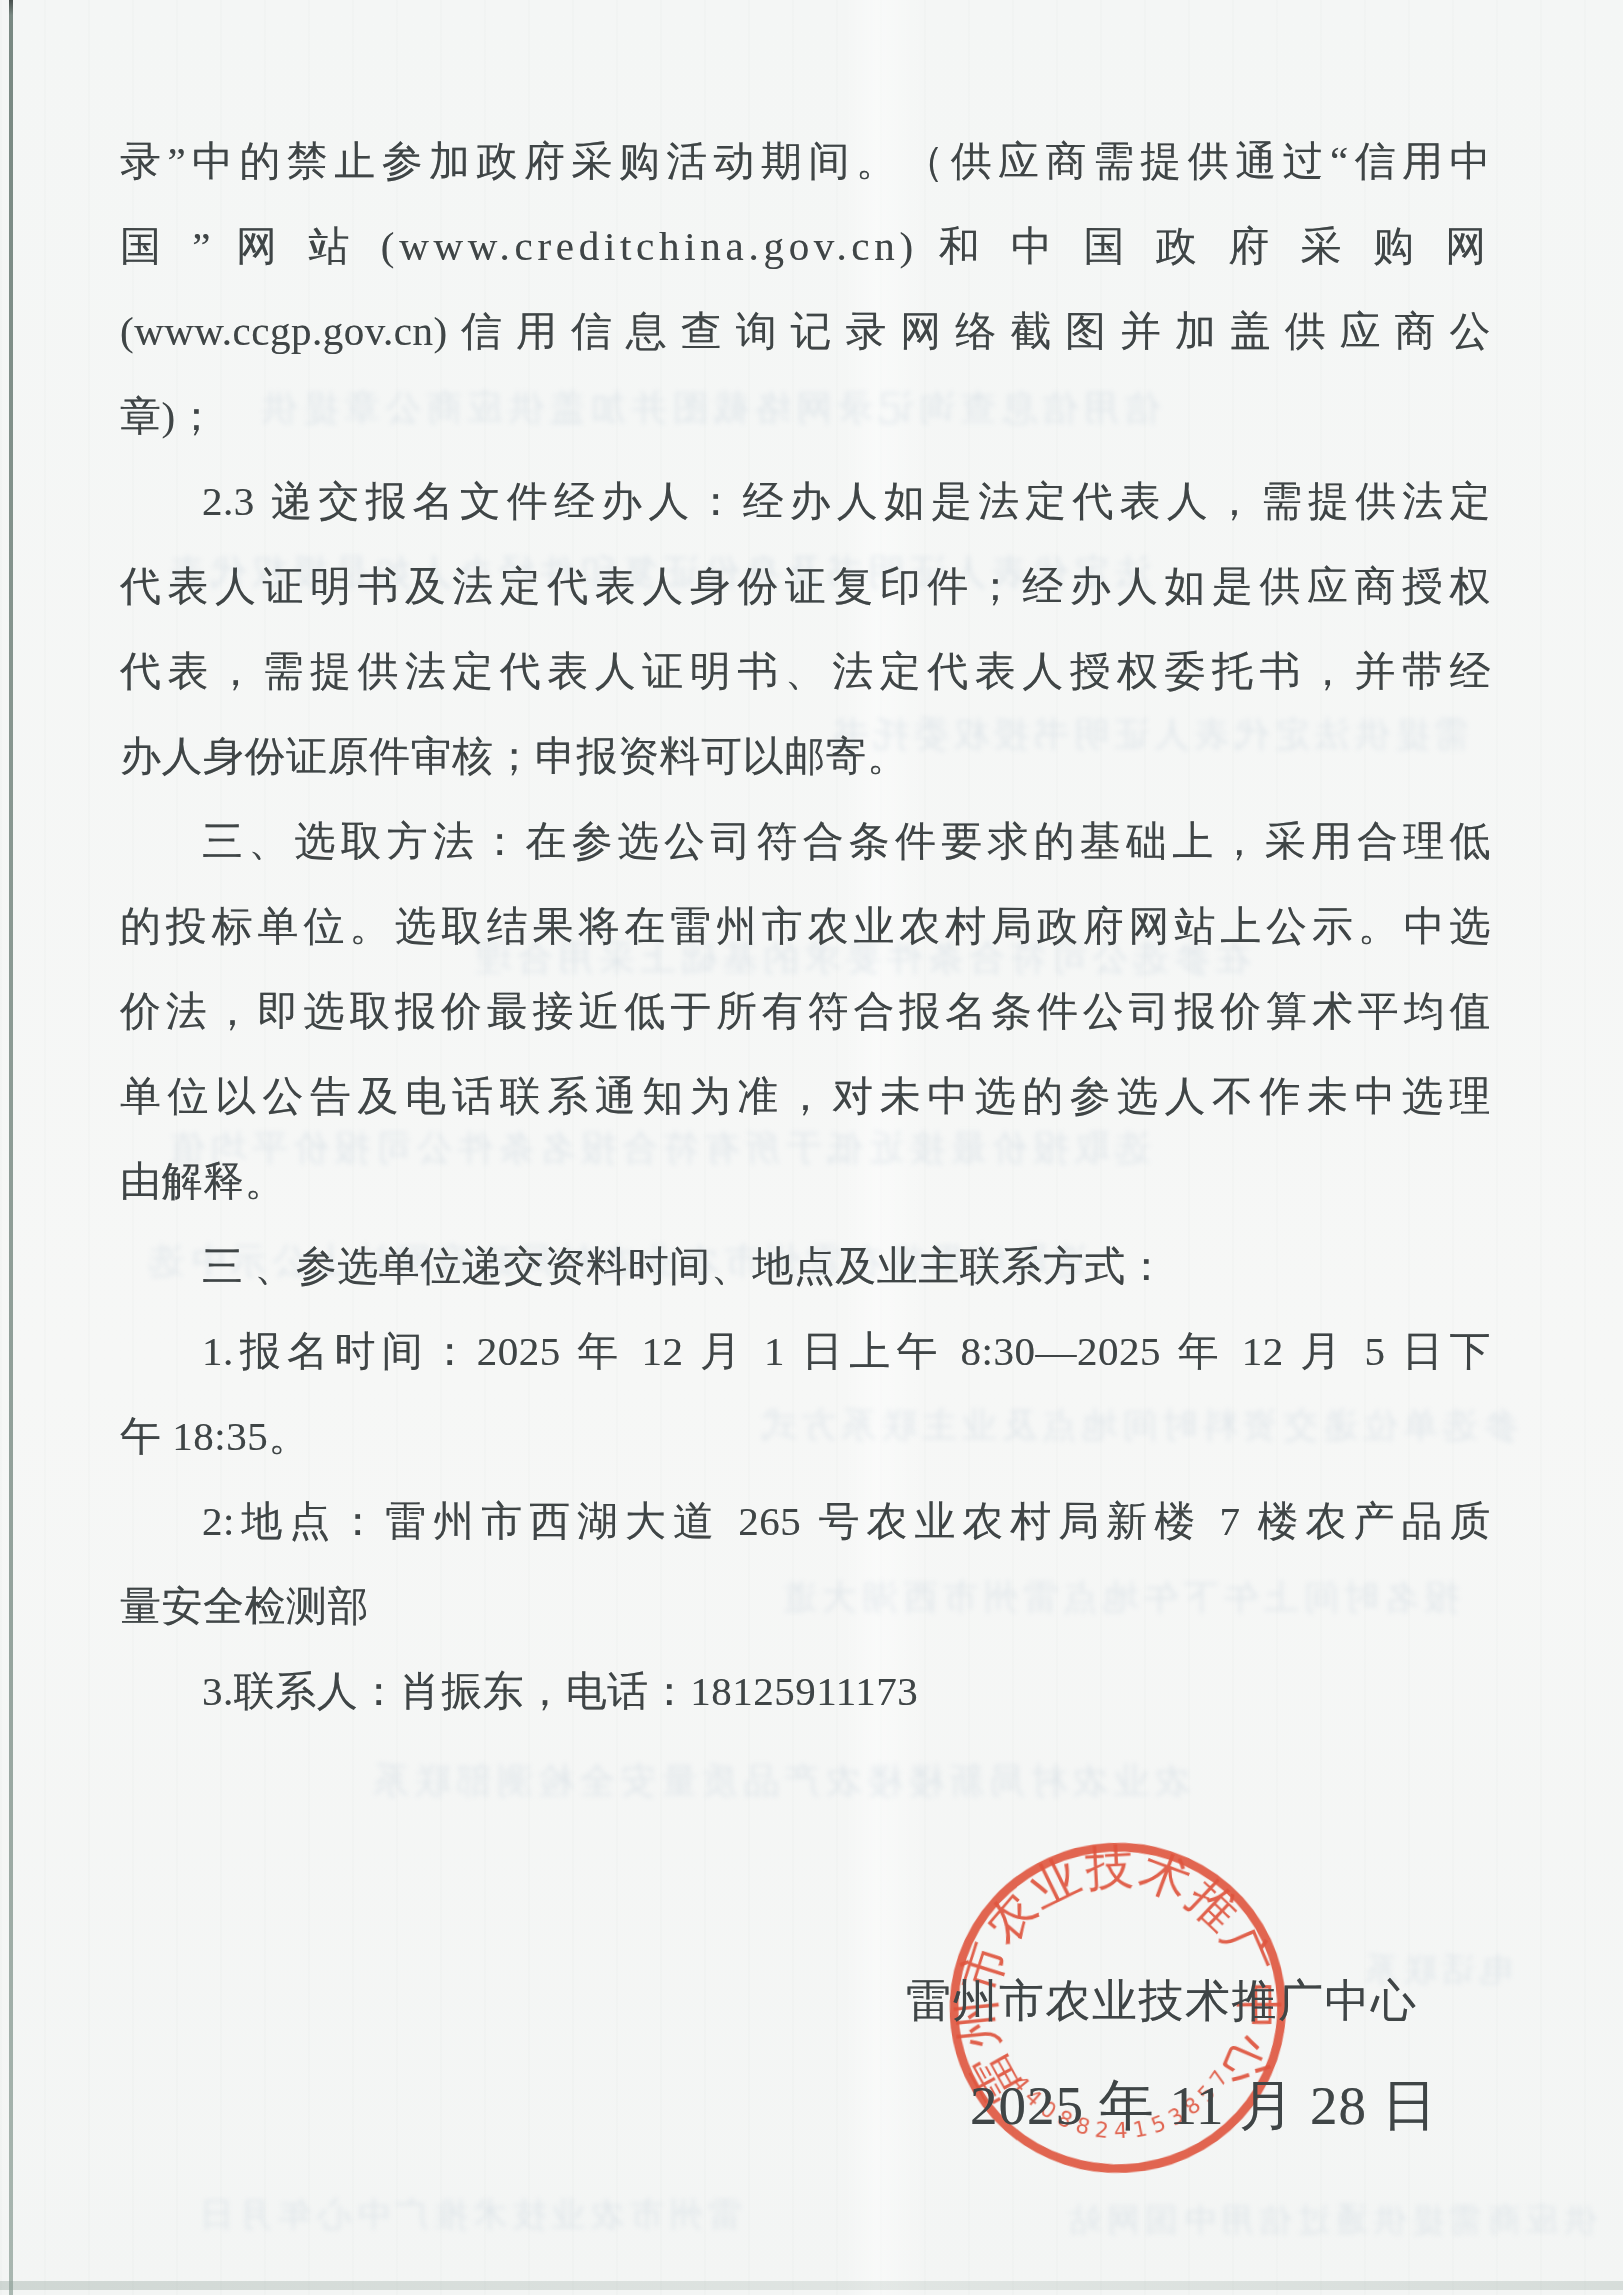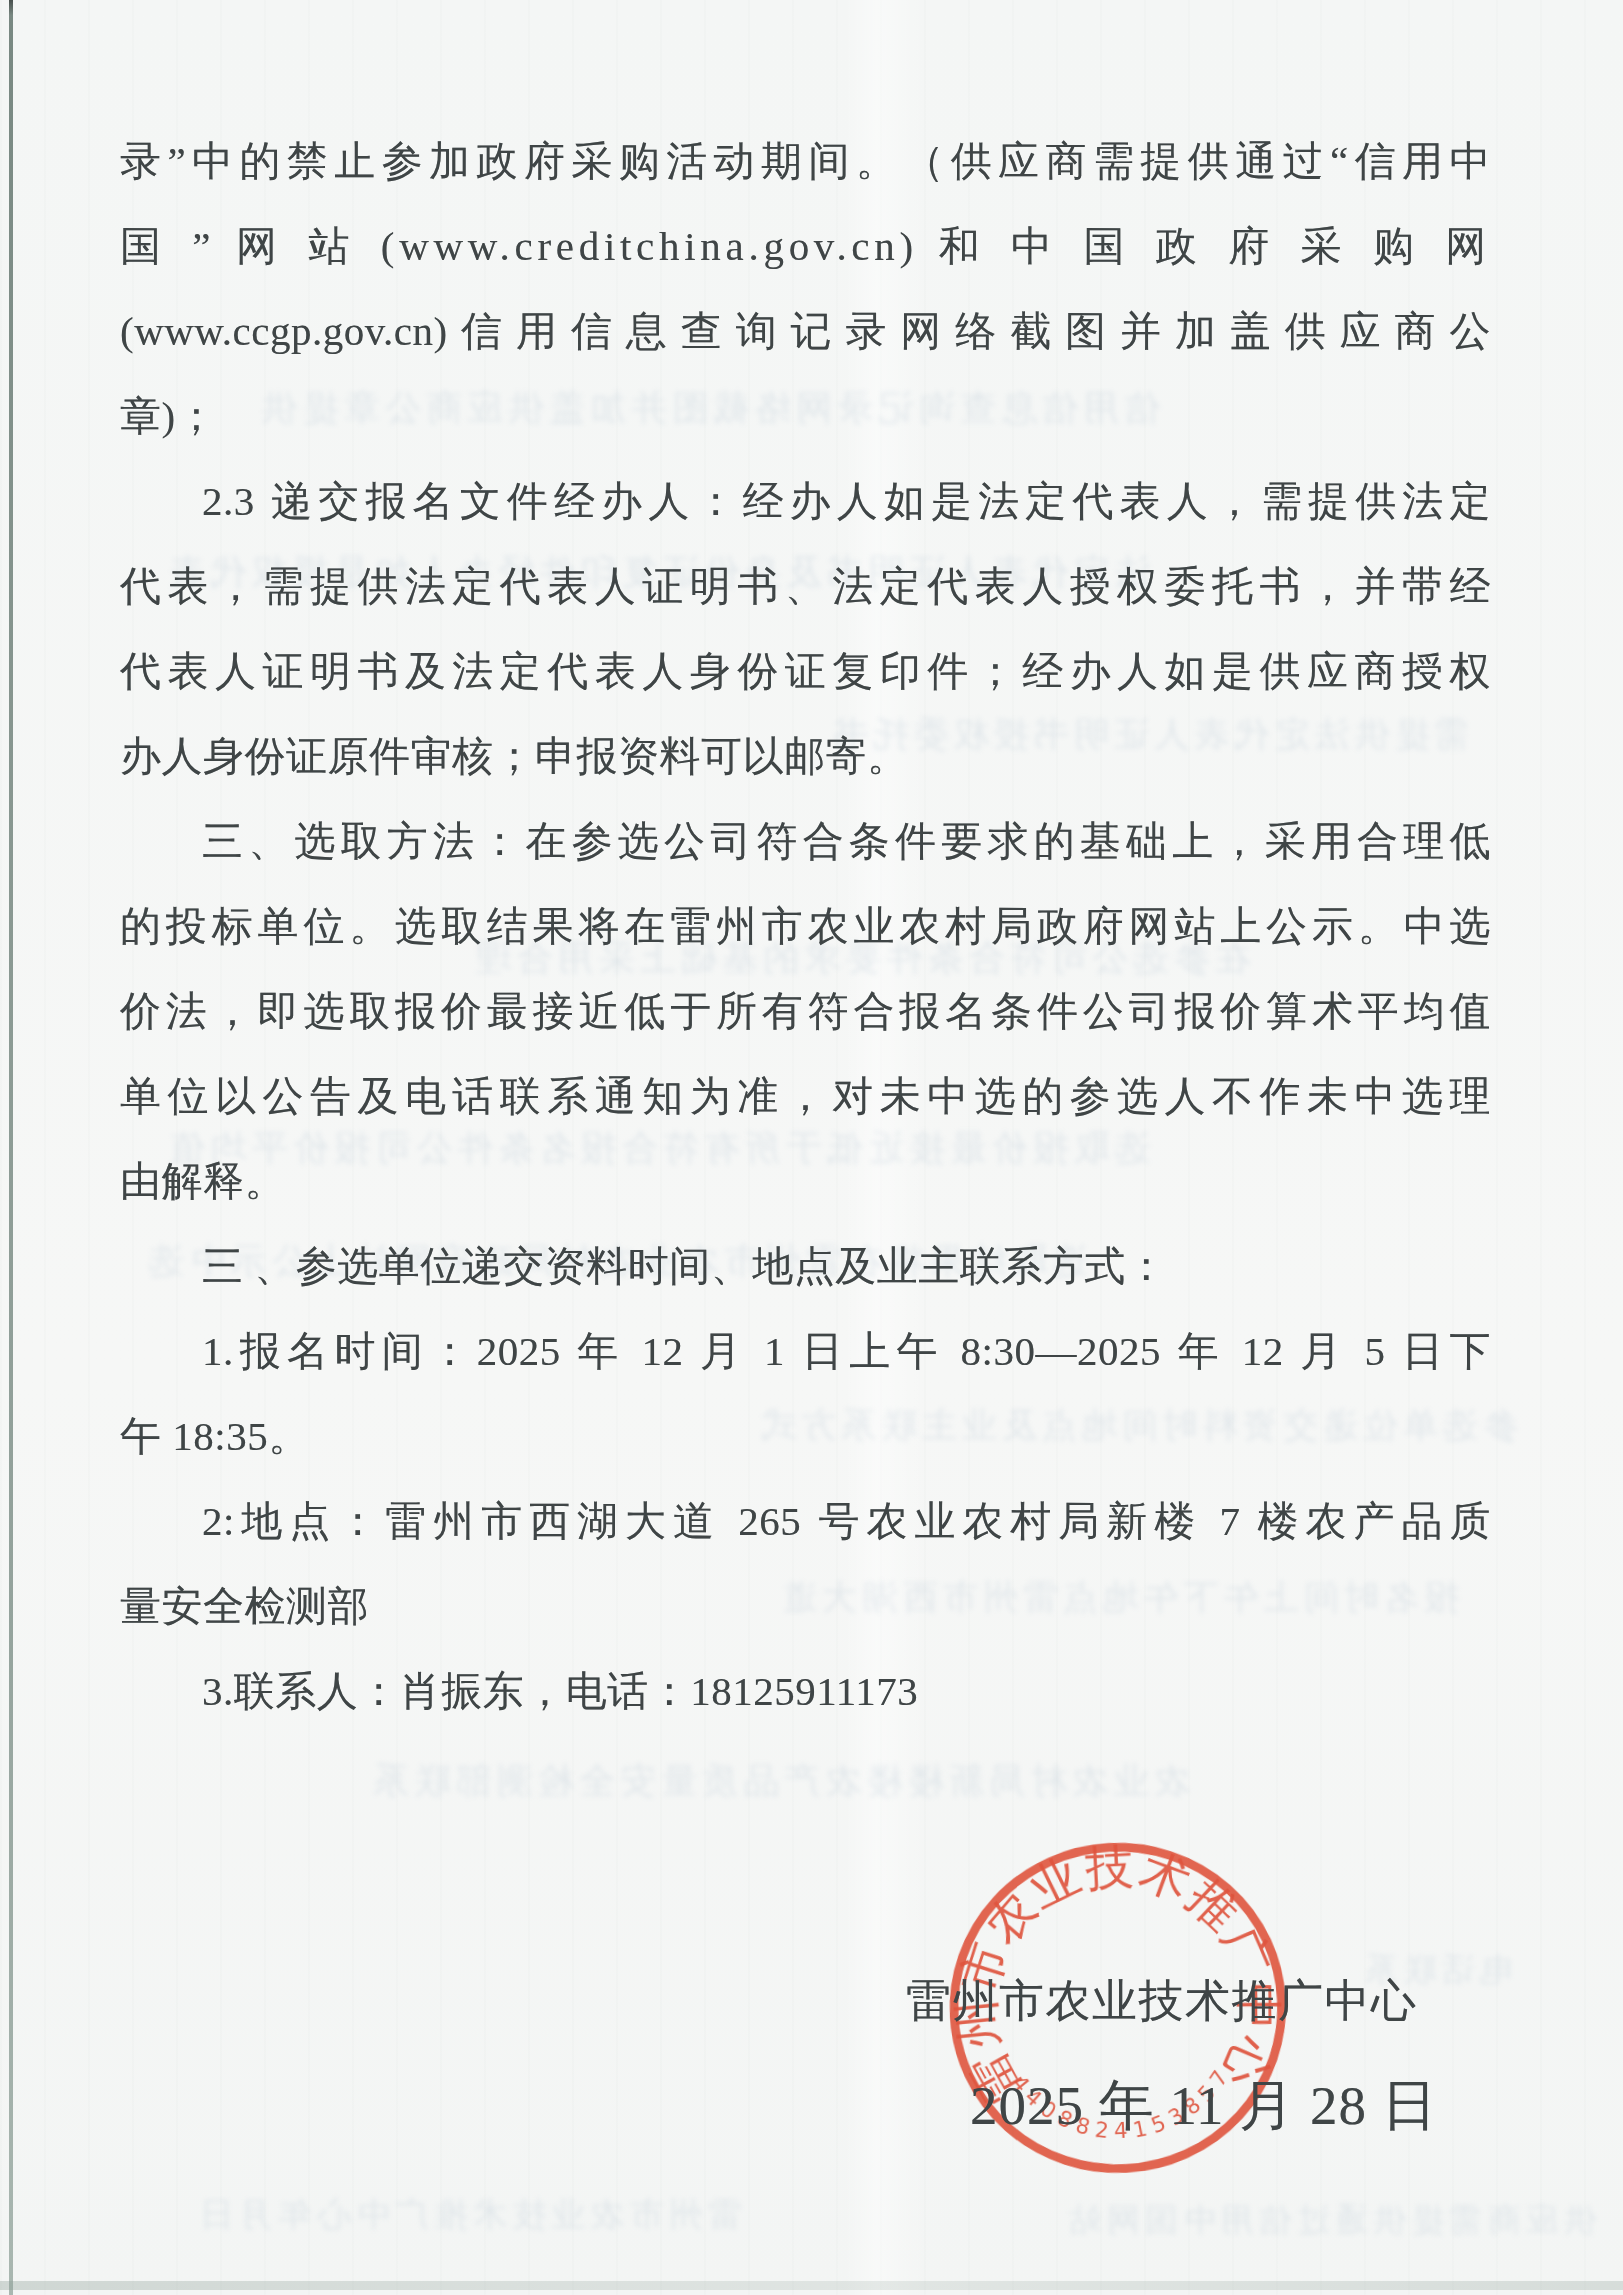--- a/index.html
+++ b/index.html
@@ -80,22 +80,22 @@
     <div class="bleed" style="left: 164px; top: 548px; font-size: 36px;">法定代表人证明书及身份证复印件经办人如是授权代表</div>
     <div class="bleed" style="left: 256px; top: 384px; font-size: 36px;">信用信息查询记录网络截图并加盖供应商公章提供</div>
     <div class="edge-line"></div>
 
   <div class="doc">
     <div class="line j">录”中的禁止参加政府采购活动期间。（供应商需提供通过“信用中</div>
     <div class="line j sp">国 ” 网 站 (www.creditchina.gov.cn) 和 中 国 政 府 采 购 网</div>
     <div class="line j">(www.ccgp.gov.cn)信用信息查询记录网络截图并加盖供应商公</div>
     <div class="line">章)；</div>
     <div class="line j ind">2.3 递交报名文件经办人：经办人如是法定代表人，需提供法定</div>
+    <div class="line j">代表人证明书及法定代表人身份证复印件；经办人如是供应商授权</div>
     <div class="line j">代表，需提供法定代表人证明书、法定代表人授权委托书，并带经</div>
-    <div class="line j">代表人证明书及法定代表人身份证复印件；经办人如是供应商授权</div>
     <div class="line">办人身份证原件审核；申报资料可以邮寄。</div>
     <div class="line j ind">三、选取方法：在参选公司符合条件要求的基础上，采用合理低</div>
     <div class="line j">的投标单位。选取结果将在雷州市农业农村局政府网站上公示。中选</div>
     <div class="line j">价法，即选取报价最接近低于所有符合报名条件公司报价算术平均值</div>
     <div class="line j">单位以公告及电话联系通知为准，对未中选的参选人不作未中选理</div>
     <div class="line">由解释。</div>
     <div class="line ind">三 、参选单位递交资料时间、地点及业主联系方式：</div>
     <div class="line j ind">1.报名时间：2025 年 12 月 1 日上午 8:30—2025 年 12 月 5 日下</div>
     <div class="line">午 18:35。</div>
     <div class="line j ind">2:地点：雷州市西湖大道 265 号农业农村局新楼 7 楼农产品质</div>

